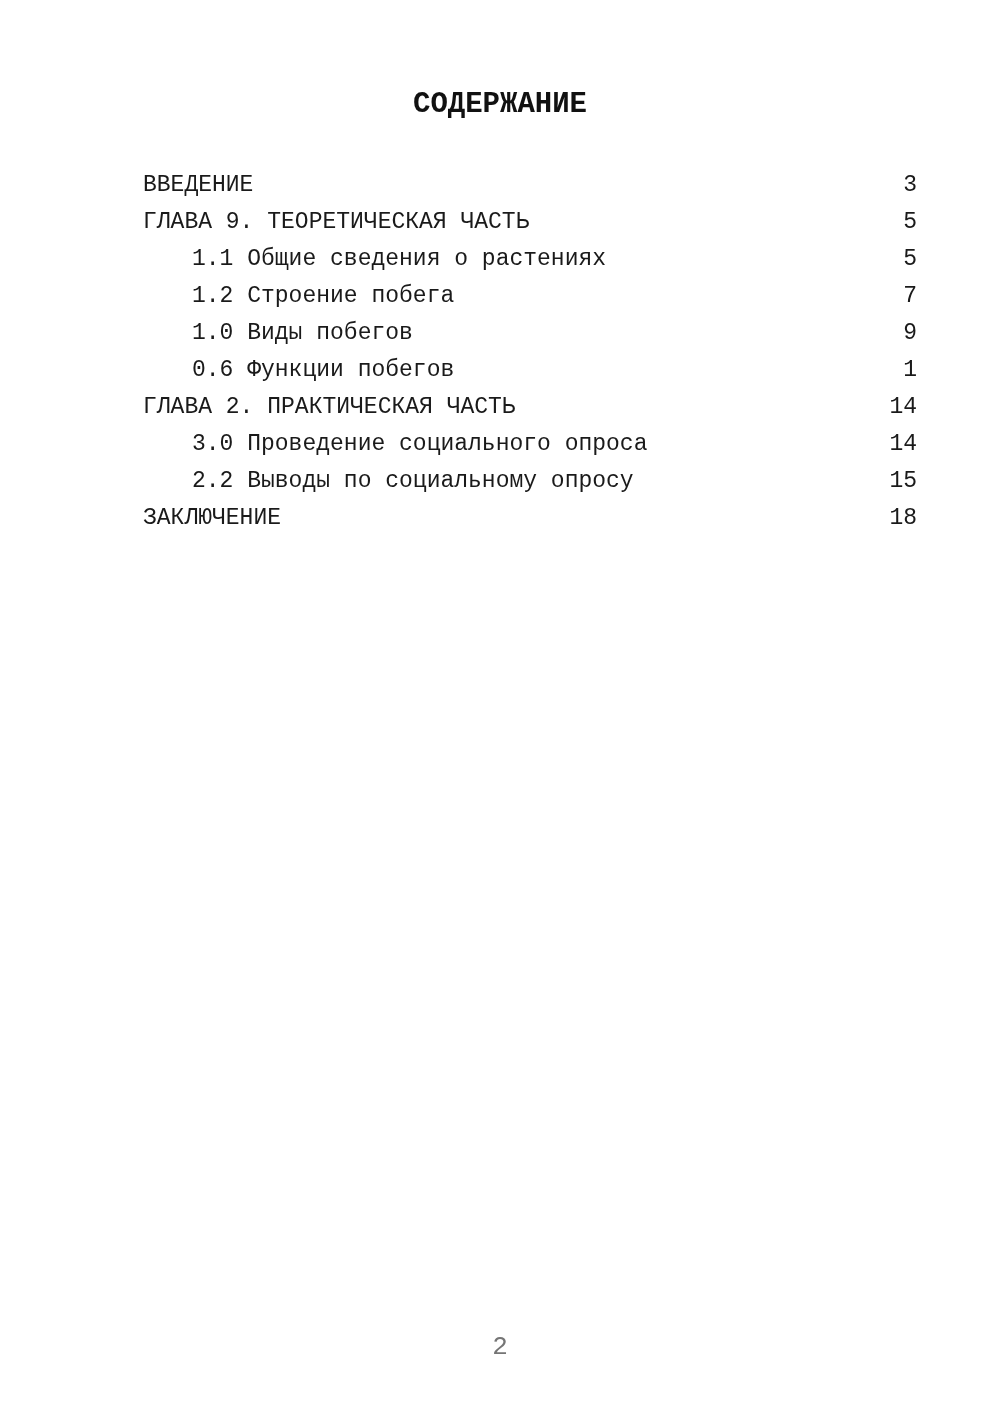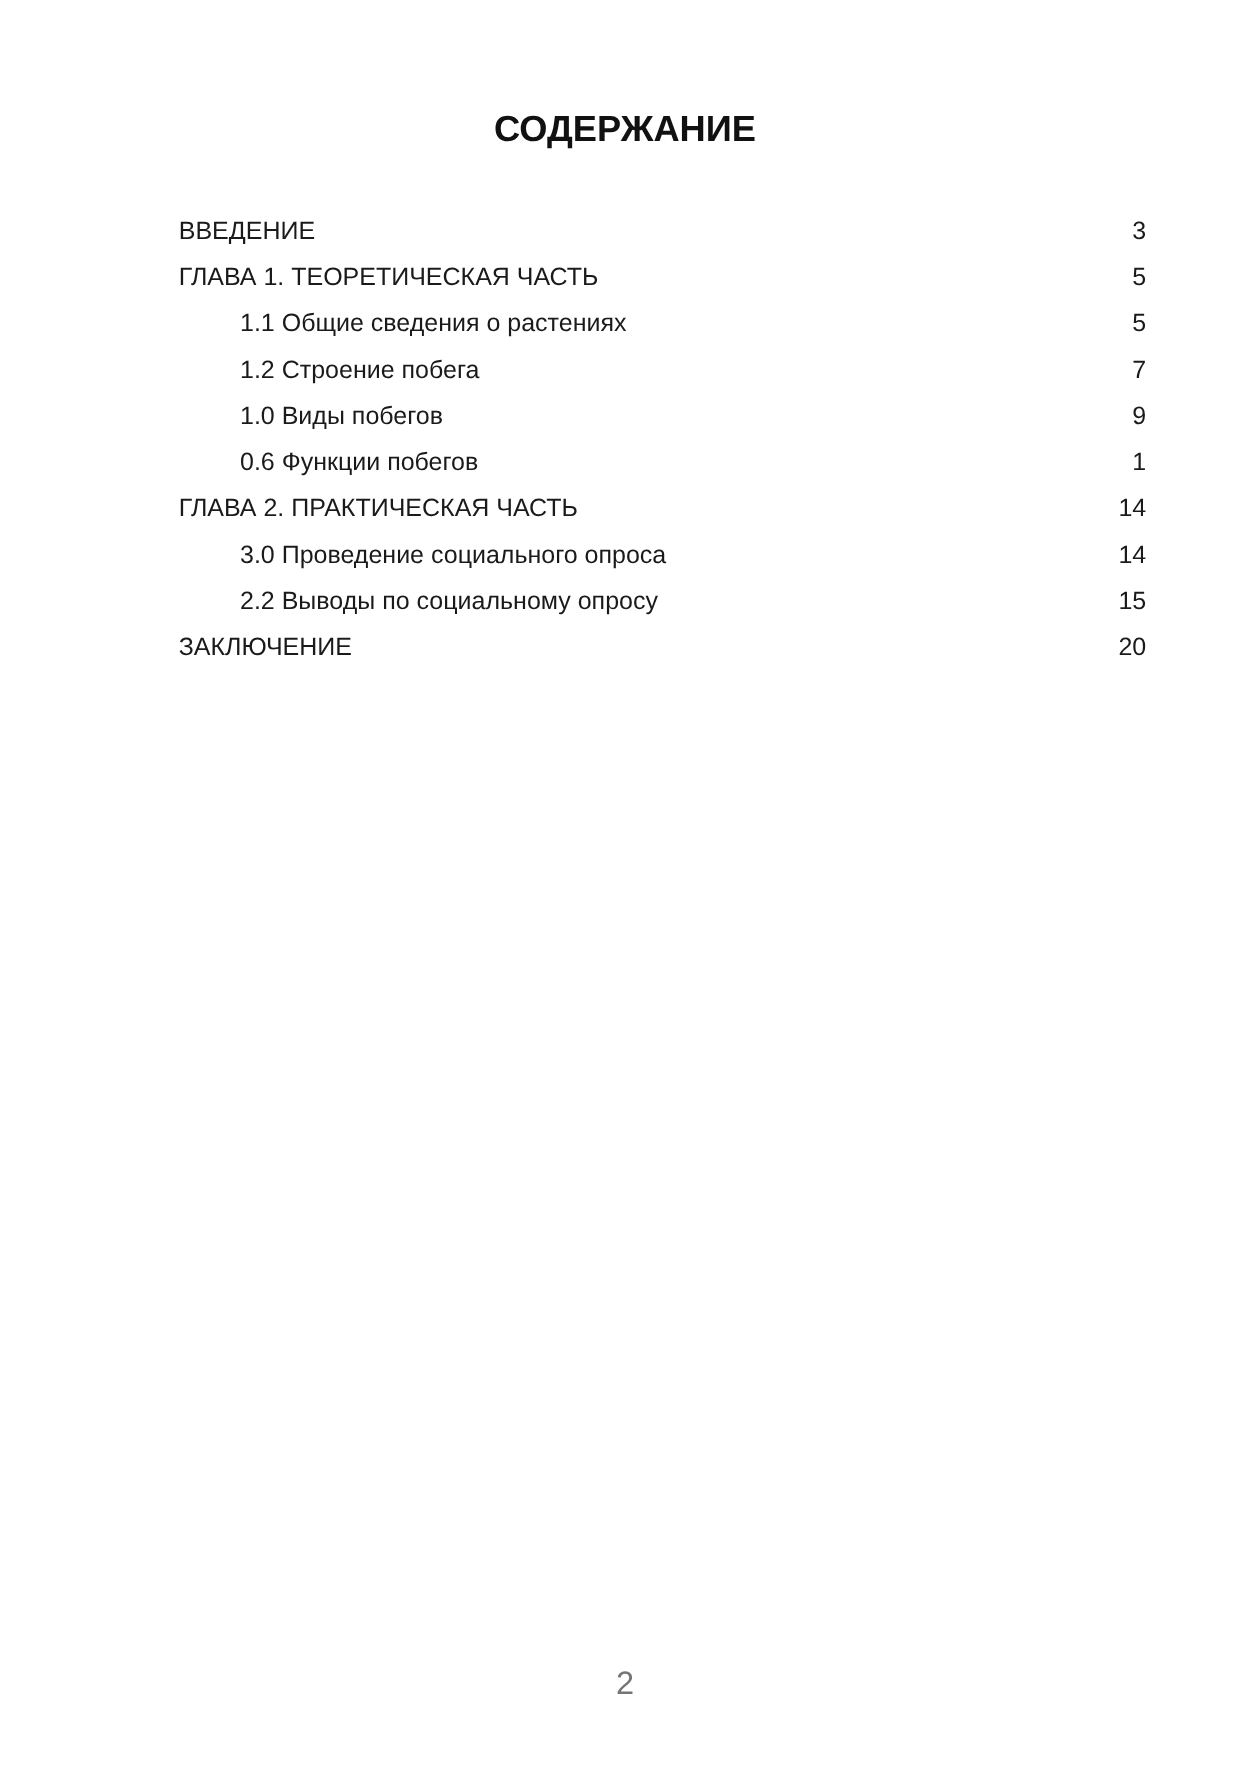--- a/index.html
+++ b/index.html
@@ -5,21 +5,21 @@
   html, body {
     margin: 0;
     padding: 0;
     background: #ffffff;
   }
   .page {
     position: relative;
     width: 1000px;
     height: 1414px;
     background: #ffffff;
-    font-family: Liberation Sans, sans-serif;
+    font-family: Liberation Mono, monospace;
     color: #1a1a1a;
     overflow: hidden;
     box-sizing: border-box;
   }
   .doc-title {
     padding-top: 90px;
     text-align: center;
     font-weight: bold;
     font-size: 29px;
     line-height: 1;
@@ -27,21 +27,21 @@
   }
   .toc {
     margin: 48px 83px 0 143px;
   }
   .toc-row {
     display: flex;
     justify-content: space-between;
     align-items: flex-end;
     height: 37px;
     line-height: 37px;
-    font-size: 20px;
+    font-size: 23px;
     white-space: nowrap;
   }
   .toc-row.indent .toc-label {
     padding-left: 49px;
   }
   .toc-label {
     text-align: left;
   }
   .toc-page {
     text-align: right;
@@ -62,21 +62,21 @@
 <div class="page">
 
   <div class="doc-title">СОДЕРЖАНИЕ</div>
 
   <div class="toc">
       <div class="toc-row">
         <span class="toc-label">ВВЕДЕНИЕ</span>
         <span class="toc-page">3</span>
       </div>
       <div class="toc-row">
-        <span class="toc-label">ГЛАВА 1. ТЕОРЕТИЧЕСКАЯ ЧАСТЬ</span>
+        <span class="toc-label">ГЛАВА 9. ТЕОРЕТИЧЕСКАЯ ЧАСТЬ</span>
         <span class="toc-page">5</span>
       </div>
       <div class="toc-row indent">
         <span class="toc-label">1.1 Общие сведения о растениях</span>
         <span class="toc-page">5</span>
       </div>
       <div class="toc-row indent">
         <span class="toc-label">1.2 Строение побега</span>
         <span class="toc-page">7</span>
       </div>
@@ -95,19 +95,19 @@
       <div class="toc-row indent">
         <span class="toc-label">3.0 Проведение социального опроса</span>
         <span class="toc-page">14</span>
       </div>
       <div class="toc-row indent">
         <span class="toc-label">2.2 Выводы по социальному опросу</span>
         <span class="toc-page">15</span>
       </div>
       <div class="toc-row">
         <span class="toc-label">ЗАКЛЮЧЕНИЕ</span>
-        <span class="toc-page">20</span>
+        <span class="toc-page">18</span>
       </div>
     </div>
 
   <div class="footer-page-number">2</div>
 
 </div>
 
 </body></html>

